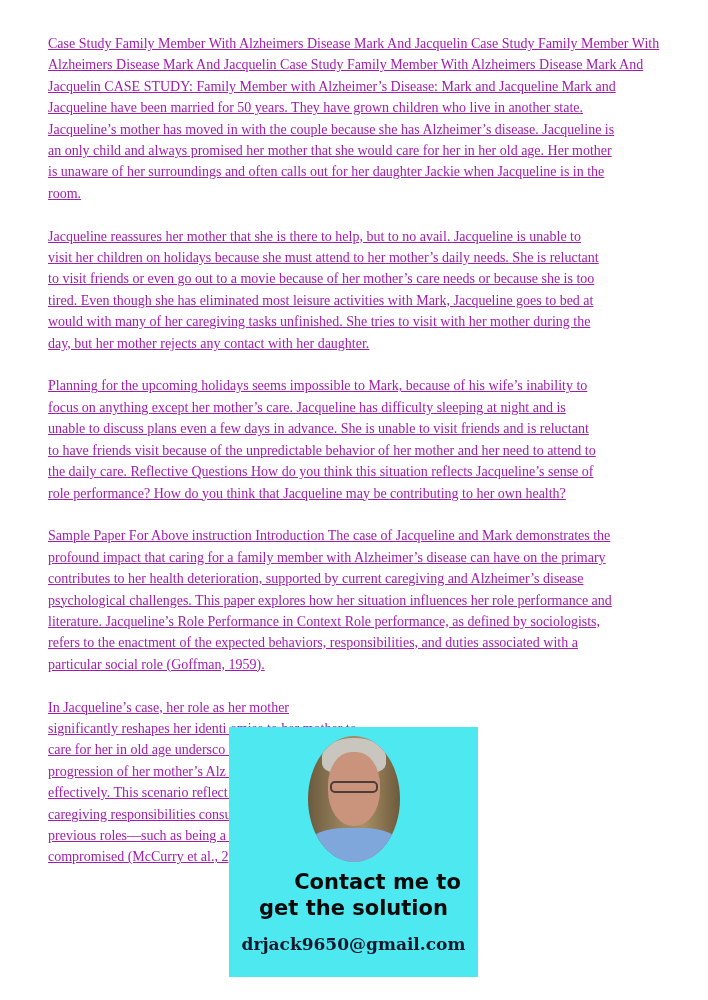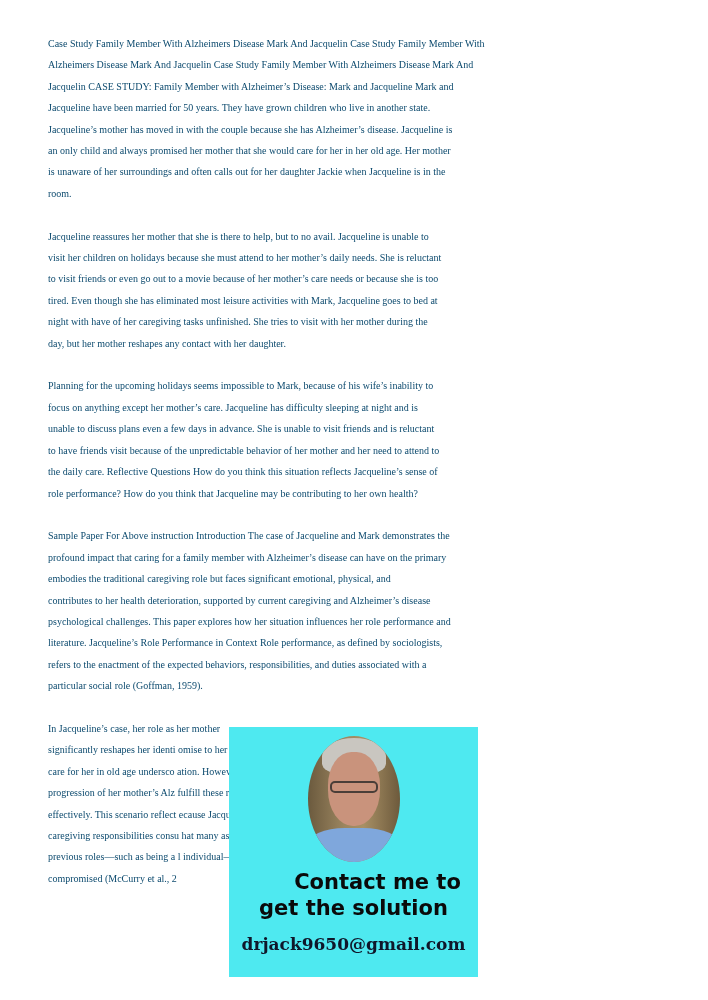--- a/index.html
+++ b/index.html
@@ -1,20 +1,20 @@
 <!DOCTYPE html>
 <html><head>
   <meta charset="utf-8">
   <style>
     html, body { margin: 0; padding: 0; background: #ffffff; }
     body { width: 708px; height: 1000px; position: relative; overflow: hidden; }
     .page {
       position: absolute; left: 48px; top: 33px; width: 640px;
-      font-family: "Liberation Serif", serif; font-size: 10px;
-      line-height: 21.4px; color: #0c4a6e;
+      font-family: "Liberation Serif", serif; font-size: 14px;
+      line-height: 21.4px; color: #a21caf; text-decoration: underline;
     }
     .para { margin: 0 0 21.4px 0; }
     .line { display: block; white-space: nowrap; }
     .overlay {
       position: absolute; left: 229px; top: 727px; width: 249px; height: 250px;
       background: #4ee9f0;
     }
     .portrait {
       position: absolute; left: 79px; top: 9px; width: 92px; height: 126px;
       border-radius: 50%; overflow: hidden;
@@ -49,35 +49,34 @@
       <span class="line">Jacqueline’s mother has moved in with the couple because she has Alzheimer’s disease. Jacqueline is</span>
       <span class="line">an only child and always promised her mother that she would care for her in her old age. Her mother</span>
       <span class="line">is unaware of her surroundings and often calls out for her daughter Jackie when Jacqueline is in the</span>
       <span class="line">room.</span>
     </p>
     <p class="para">
       <span class="line">Jacqueline reassures her mother that she is there to help, but to no avail. Jacqueline is unable to</span>
       <span class="line">visit her children on holidays because she must attend to her mother’s daily needs. She is reluctant</span>
       <span class="line">to visit friends or even go out to a movie because of her mother’s care needs or because she is too</span>
       <span class="line">tired. Even though she has eliminated most leisure activities with Mark, Jacqueline goes to bed at</span>
-      <span class="line">night with have of her caregiving tasks unfinished. She tries to visit with her mother during the</span>
-      <span class="line">day, but her mother reshapes any contact with her daughter.</span>
+      <span class="line">would with many of her caregiving tasks unfinished. She tries to visit with her mother during the</span>
+      <span class="line">day, but her mother rejects any contact with her daughter.</span>
     </p>
     <p class="para">
       <span class="line">Planning for the upcoming holidays seems impossible to Mark, because of his wife’s inability to</span>
       <span class="line">focus on anything except her mother’s care. Jacqueline has difficulty sleeping at night and is</span>
       <span class="line">unable to discuss plans even a few days in advance. She is unable to visit friends and is reluctant</span>
       <span class="line">to have friends visit because of the unpredictable behavior of her mother and her need to attend to</span>
       <span class="line">the daily care. Reflective Questions How do you think this situation reflects Jacqueline’s sense of</span>
       <span class="line">role performance? How do you think that Jacqueline may be contributing to her own health?</span>
     </p>
     <p class="para">
       <span class="line">Sample Paper For Above instruction Introduction The case of Jacqueline and Mark demonstrates the</span>
       <span class="line">profound impact that caring for a family member with Alzheimer’s disease can have on the primary</span>
-      <span class="line">embodies the traditional caregiving role but faces significant emotional, physical, and</span>
       <span class="line">contributes to her health deterioration, supported by current caregiving and Alzheimer’s disease</span>
       <span class="line">psychological challenges. This paper explores how her situation influences her role performance and</span>
       <span class="line">literature. Jacqueline’s Role Performance in Context Role performance, as defined by sociologists,</span>
       <span class="line">refers to the enactment of the expected behaviors, responsibilities, and duties associated with a</span>
       <span class="line">particular social role (Goffman, 1959).</span>
     </p>
     <p class="para">
       <span class="line">In Jacqueline’s case, her role as                                                              her mother</span>
       <span class="line">significantly reshapes her identi                                                              omise to her mother to</span>
       <span class="line">care for her in old age undersco                                                              ation. However, the</span>

